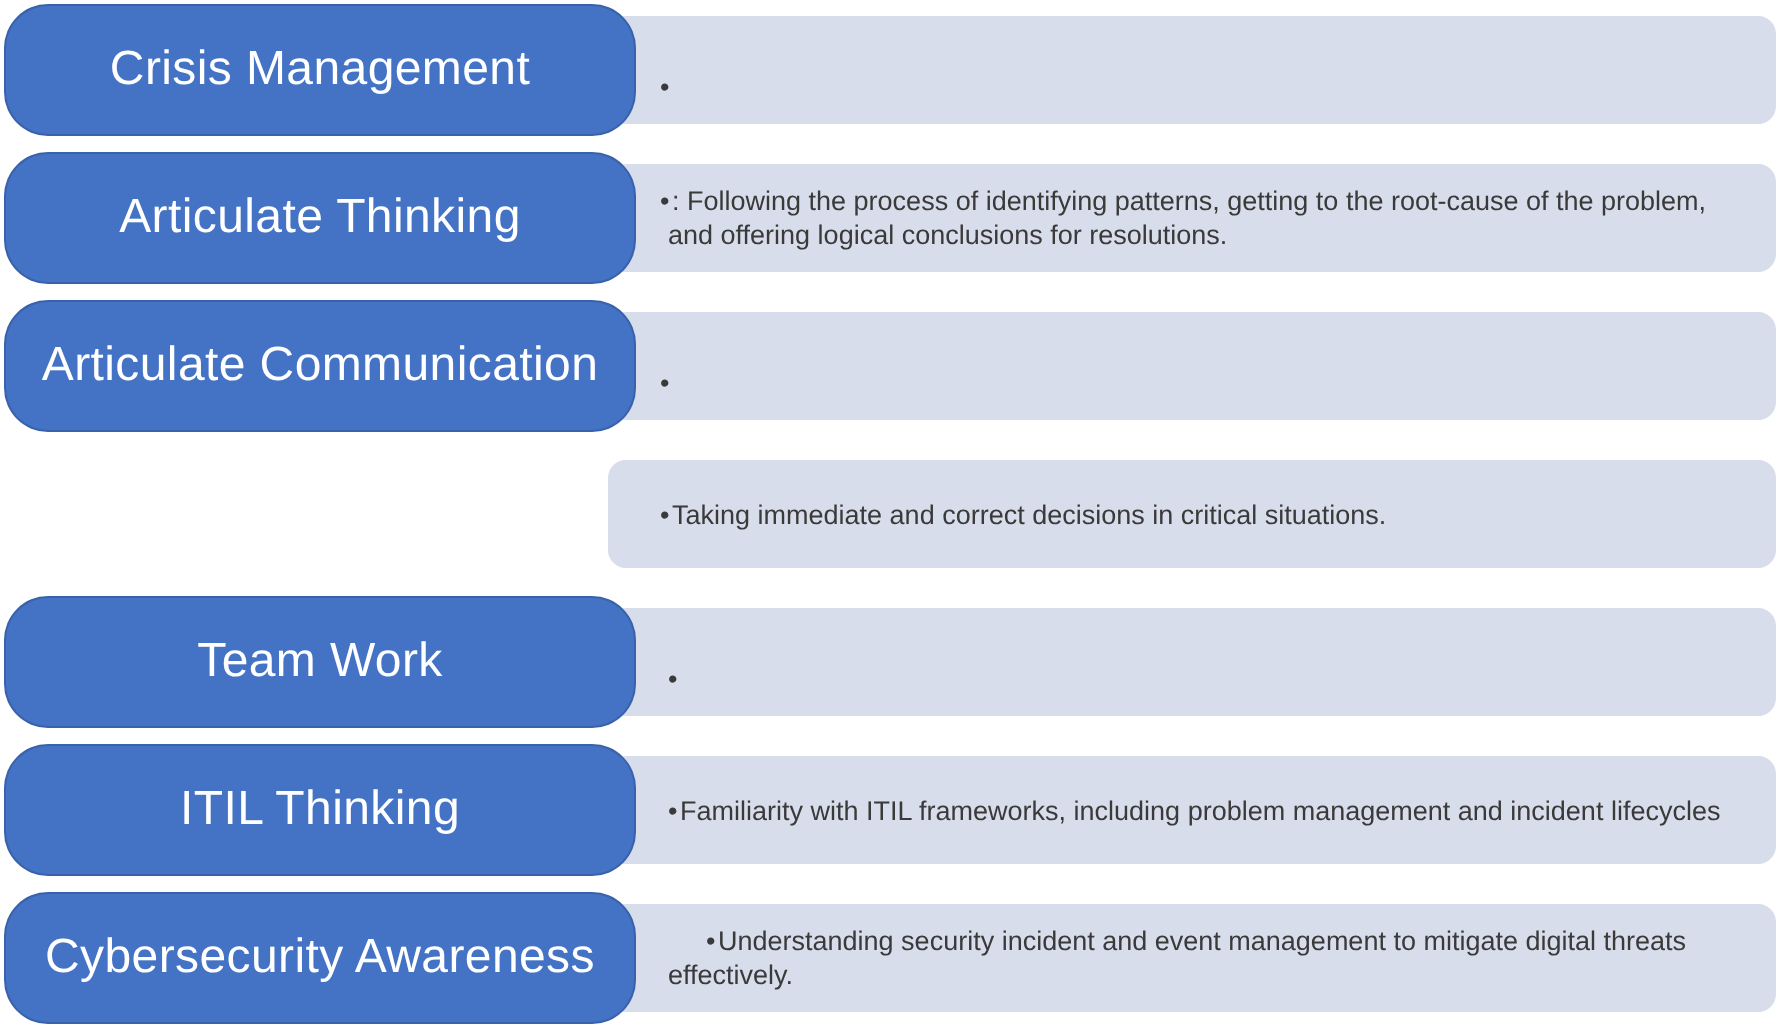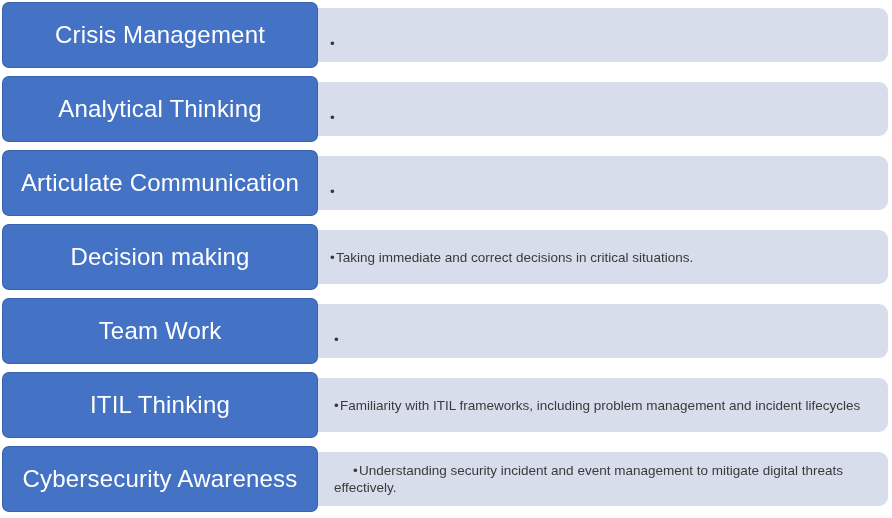--- a/index.html
+++ b/index.html
@@ -66,21 +66,21 @@
 
   
   .box {
     position: absolute;
     left: 2px;
     top: 0;
     bottom: 0;
     width: 316px;
     background: #4472C4;
     border: 1.5px solid rgba(47, 85, 151, 0.55);
-    border-radius: 7px;
+    border-radius: 22px;
     display: flex;
     align-items: center;
     justify-content: center;
     z-index: 2;
   }
 
   .box-title {
     color: #FFFFFF;
     font-size: 24px;
     line-height: 1;
@@ -100,47 +100,44 @@
       </div>
     </div>
     <div class="box">
       <span class="box-title">Crisis Management</span>
     </div>
   </div>
 
   <div class="row">
     <div class="bar">
       <div class="desc indent-none">
-        <span class="bullet">•</span>
+        <span class="bullet">•</span><span>: Following the process of identifying patterns, getting to the root-cause of the problem, and offering logical conclusions for resolutions.</span>
       </div>
     </div>
     <div class="box">
-      <span class="box-title">Analytical Thinking</span>
+      <span class="box-title">Articulate Thinking</span>
     </div>
   </div>
 
   <div class="row">
     <div class="bar">
       <div class="desc indent-none">
         <span class="bullet">•</span>
       </div>
     </div>
     <div class="box">
       <span class="box-title">Articulate Communication</span>
     </div>
   </div>
 
   <div class="row">
     <div class="bar">
       <div class="desc indent-none">
         <span class="bullet">•</span><span>Taking immediate and correct decisions in critical situations.</span>
       </div>
-    </div>
-    <div class="box">
-      <span class="box-title">Decision making</span>
     </div>
   </div>
 
   <div class="row">
     <div class="bar">
       <div class="desc indent-small">
         <span class="bullet">•</span>
       </div>
     </div>
     <div class="box">

